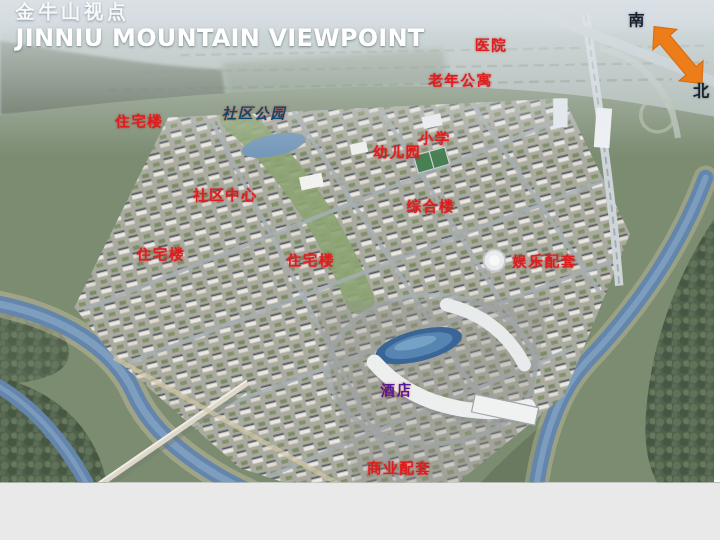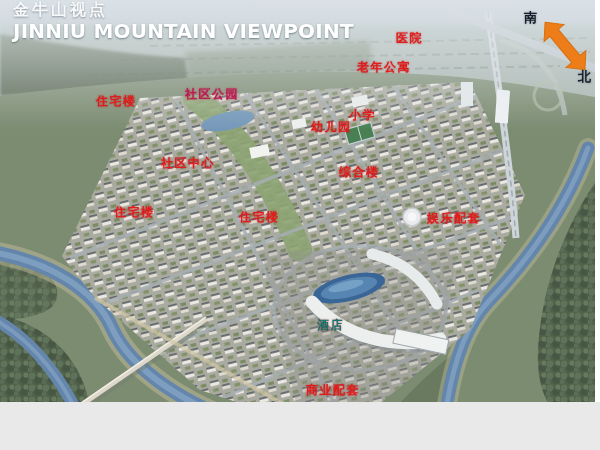--- a/index.html
+++ b/index.html
@@ -177,30 +177,30 @@
   </svg>
 
   <div class="title-block">
     <div class="title-zh">金牛山视点</div>
     <div class="title-en">JINNIU MOUNTAIN VIEWPOINT</div>
   </div>
 
   <div class="labels-layer" id="labels-layer">
       <div class="map-label" style="left: 396px; top: 32px; color: rgb(224, 29, 28);">医院</div>
       <div class="map-label" style="left: 357px; top: 61px; color: rgb(224, 29, 28);">老年公寓</div>
-      <div class="map-label" style="left: 185px; top: 88px; color: #be185d;">社区公园</div>
+      <div class="map-label" style="left: 185px; top: 88px; color: #0c4a6e; font-style: italic;">社区公园</div>
       <div class="map-label" style="left: 96px; top: 95px; color: rgb(224, 29, 28);">住宅楼</div>
       <div class="map-label" style="left: 349px; top: 109px; color: rgb(224, 29, 28);">小学</div>
       <div class="map-label" style="left: 263px; top: 121px; color: rgb(224, 29, 28); padding-left: 48px;">幼儿园</div>
       <div class="map-label" style="left: 149px; top: 157px; color: rgb(224, 29, 28); padding-left: 12px;">社区中心</div>
       <div class="map-label" style="left: 339px; top: 166px; color: rgb(224, 29, 28);">综合楼</div>
       <div class="map-label" style="left: 114px; top: 206px; color: rgb(224, 29, 28);">住宅楼</div>
       <div class="map-label" style="left: 239px; top: 211px; color: rgb(224, 29, 28);">住宅楼</div>
       <div class="map-label" style="left: 427px; top: 212px; color: rgb(224, 29, 28);">娱乐配套</div>
-      <div class="map-label" style="left: 317px; top: 319px; color: #0f766e; text-align: center;">酒店</div>
+      <div class="map-label" style="left: 317px; top: 319px; color: #4c1d95; text-align: center;">酒店</div>
       <div class="map-label" style="left: 306px; top: 384px; color: rgb(224, 29, 28);">商业配套</div>
     </div>
 
   <div class="compass">
     <span class="compass-char compass-south">南</span>
     <svg class="compass-arrow" width="58" height="72" viewBox="0 0 58 72">
       <path d="M28,3 L41,17 L33.5,17 L33.5,51 L41,51 L28,65 L15,51 L22.5,51 L22.5,17 L15,17 Z" transform="rotate(-40 28 34)" fill="#ed7d18" stroke="#d86f12" stroke-width="1"></path>
     </svg>
     <span class="compass-char compass-north">北</span>
   </div>

